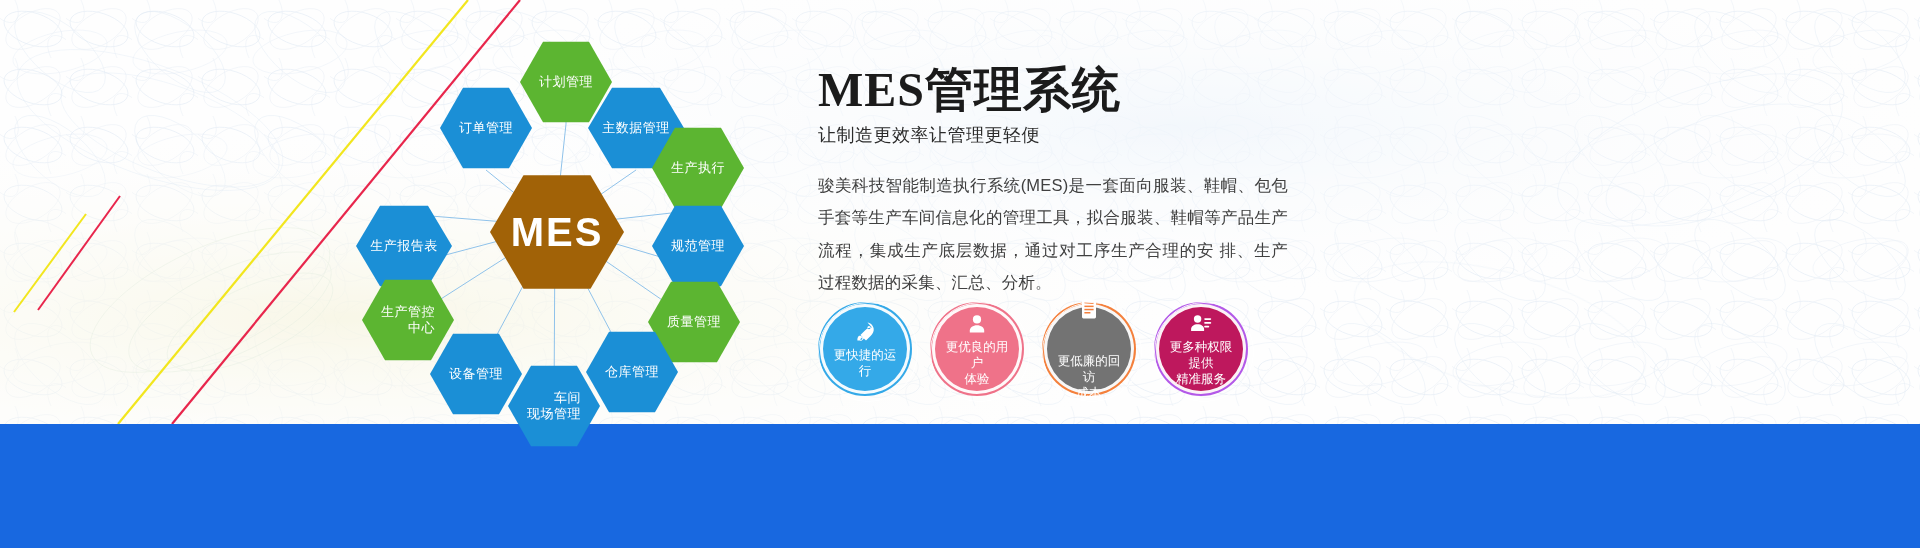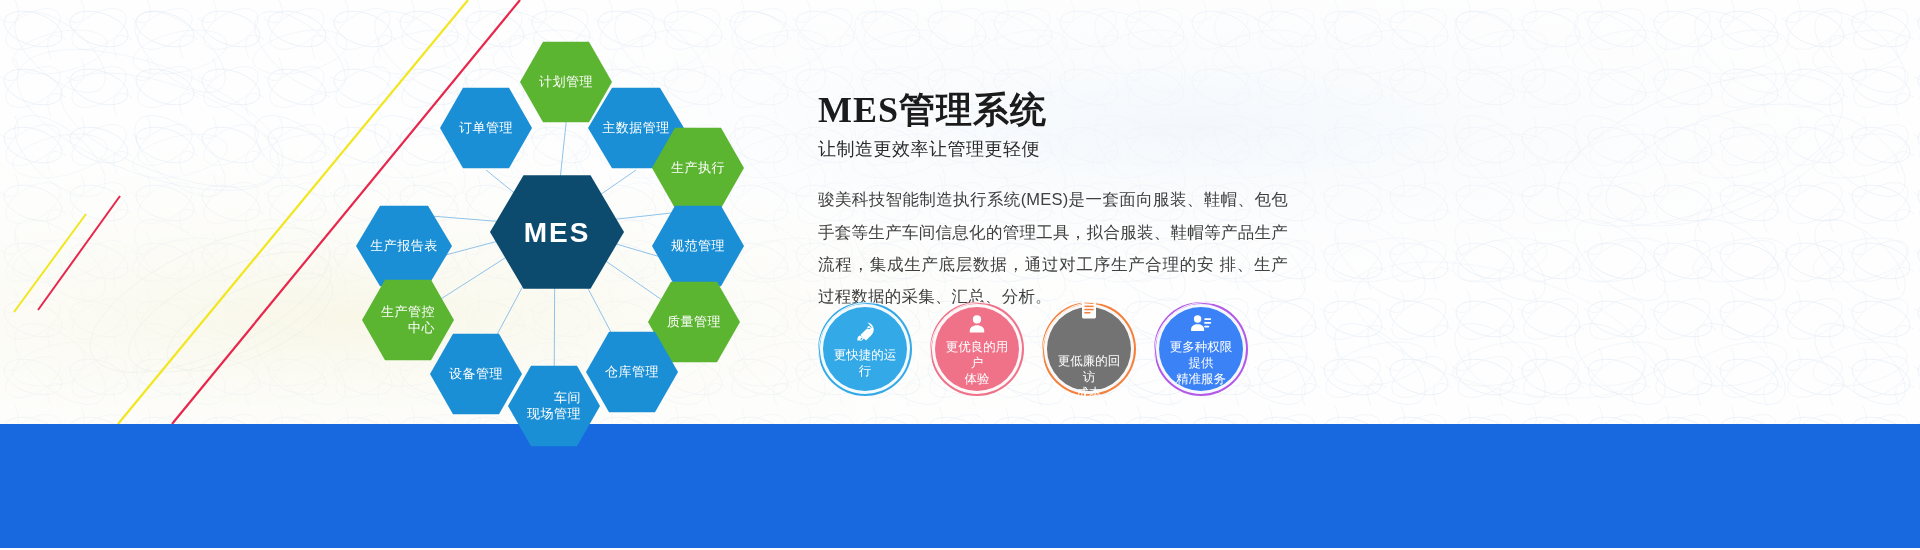--- a/index.html
+++ b/index.html
@@ -57,41 +57,40 @@
     text-align: right;
     color: #ffffff;
     line-height: 1.25;
     font-size: 13px;
     letter-spacing: .5px;
     z-index: 3;
   }
   .hex.green { background: #5cb531; }
   .hex.blue  { background: #1b8fd6; }
   .hex.core  {
-    background: #0c4a6e;
-    font-size: 28px;
+    background: #a16207;
+    font-size: 40px;
     font-weight: bold;
     letter-spacing: 2px;
     z-index: 4;
   }
 
   
   #copy {
     position: absolute;
     left: 818px; top: 62px;
     width: 470px;
   }
   #headline {
     font-family: "Liberation Serif", "DejaVu Serif", serif;
-    font-size: 36px;
+    font-size: 48px;
     font-weight: bold;
     color: #1b1b1b;
     letter-spacing: 1px;
     line-height: 1.15;
-    margin-top: 28px;
   }
   #subhead {
     margin-top: 6px;
     font-size: 18px;
     color: #2b2b2b;
     letter-spacing: .5px;
   }
   #para {
     margin-top: 22px;
     font-size: 16.5px;
@@ -130,21 +129,21 @@
   .badge-ring {
     position: absolute;
     width: 100px; height: 100px;
     border-radius: 50%;
     border: 1px solid rgba(255,255,255,.9);
     top: -5px; left: -5px;
   }
   .b1 { background: #34a9e8; box-shadow: 0 0 0 2px #34a9e8; }
   .b2 { background: #ef7289; box-shadow: 0 0 0 2px #ef7289; }
   .b3 { background: #737373; box-shadow: 0 0 0 2px #f4803c; gap: 30px; }
-  .b4 { background: #3b82f6; box-shadow: 0 0 0 2px #b359e8; align-items: center; }
+  .b4 { background: #be185d; box-shadow: 0 0 0 2px #b359e8; align-items: center; }
 </style>
 </head>
 <body>
 
 <div id="banner">
 
   <div class="bg-top"></div>
 
   <svg class="guilloche" viewBox="0 0 1920 424" preserveAspectRatio="none" xmlns="http://www.w3.org/2000/svg">
     <defs>

